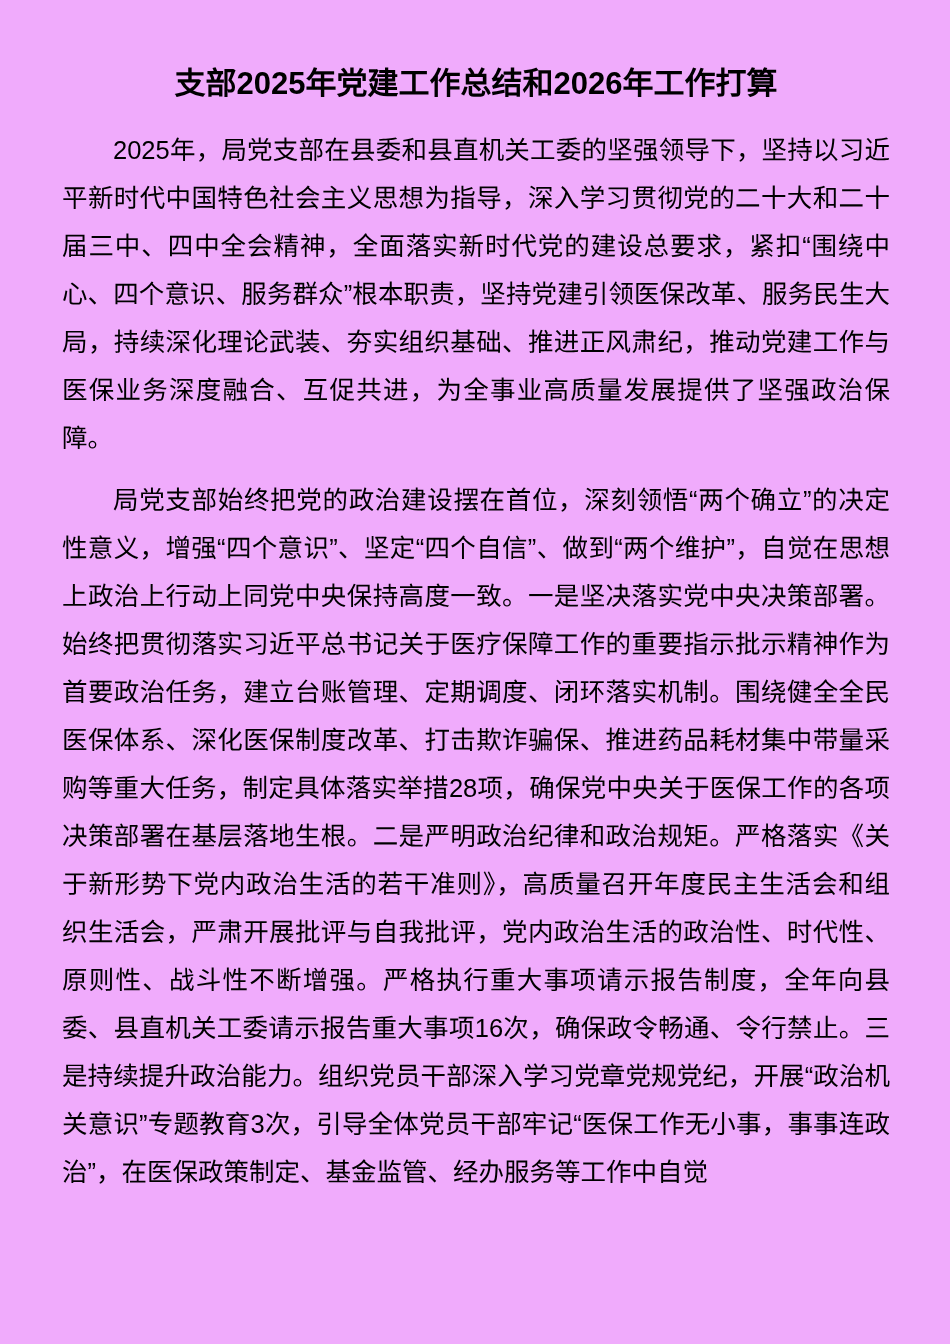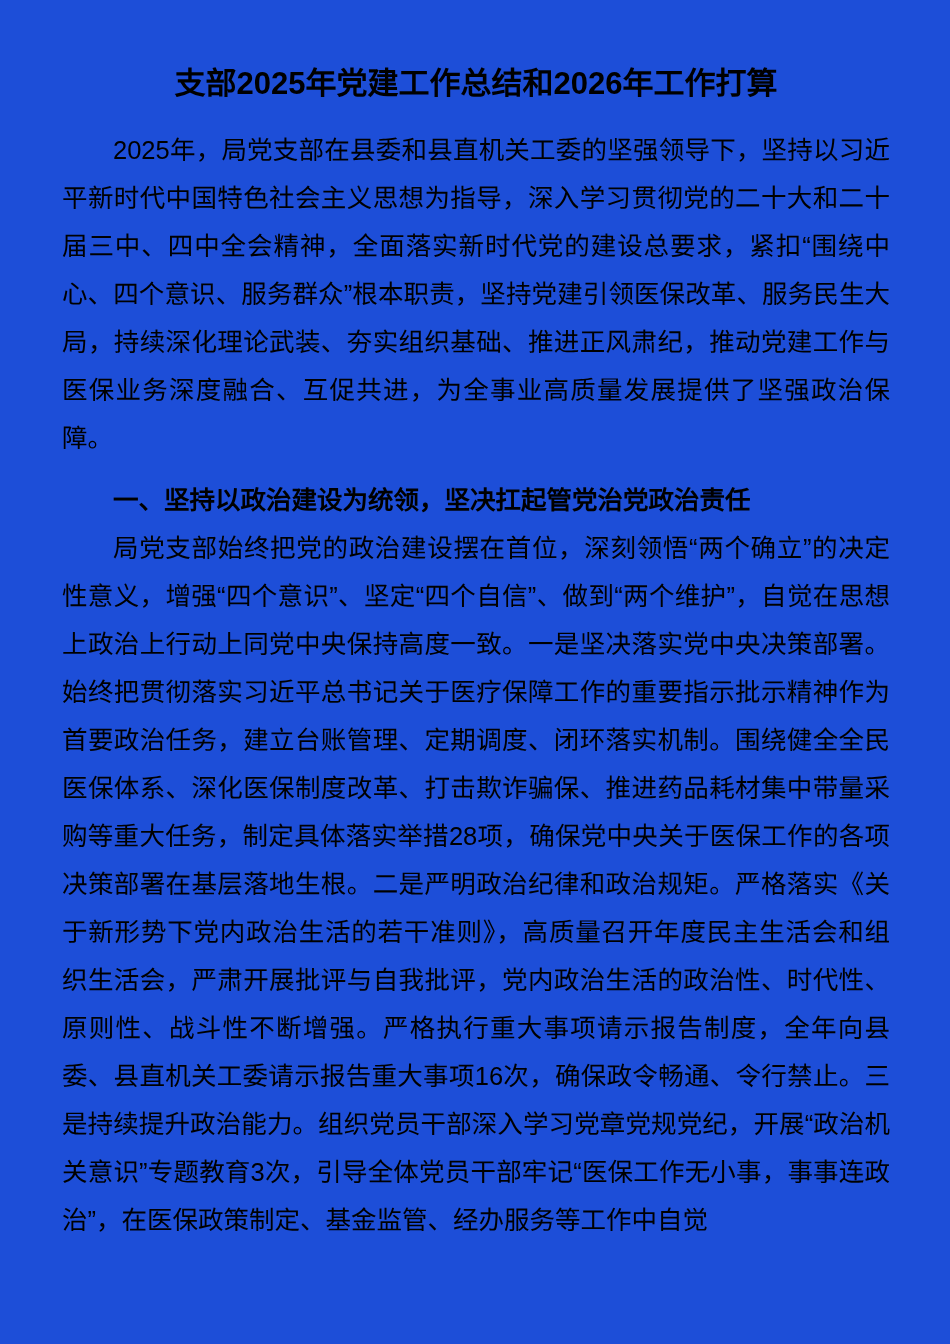--- a/index.html
+++ b/index.html
@@ -5,21 +5,21 @@
   html, body {
     margin: 0;
     padding: 0;
     background: #ffffff;
   }
 
   .page {
     position: relative;
     width: 950px;
     height: 1344px;
-    background: #1d4ed8;
+    background: #f0abfc;
     overflow: hidden;
     box-sizing: border-box;
     font-family: "Liberation Sans", "DejaVu Sans", sans-serif;
     color: #000000;
   }
 
   .content {
     position: absolute;
     left: 62px;
     top: 0;
@@ -70,18 +70,17 @@
 
 <div class="page">
   <div class="content">
 
     <h1 class="doc-title">支部2025年党建工作总结和2026年工作打算</h1>
 
     <p class="body-para para-gap-top">2025年，局党支部在县委和县直机关工委的坚强领导下，坚持以习近平新时代中国特色社会主义思想为指导，深入学习贯彻党的二十大和二十届三中、四中全会精神，全面落实新时代党的建设总要求，紧扣“围绕中心、四个意识、服务群众”根本职责，坚持党建引领医保改革、服务民生大局，持续深化理论武装、夯实组织基础、推进正风肃纪，推动党建工作与医保业务深度融合、互促共进，为全事业高质量发展提供了坚强政治保障。</p>
 
     <div class="spacer-sm"></div>
 
-    <h2 class="section-heading">一、坚持以政治建设为统领，坚决扛起管党治党政治责任</h2>
 
     <p class="body-para">局党支部始终把党的政治建设摆在首位，深刻领悟“两个确立”的决定性意义，增强“四个意识”、坚定“四个自信”、做到“两个维护”，自觉在思想上政治上行动上同党中央保持高度一致。一是坚决落实党中央决策部署。始终把贯彻落实习近平总书记关于医疗保障工作的重要指示批示精神作为首要政治任务，建立台账管理、定期调度、闭环落实机制。围绕健全全民医保体系、深化医保制度改革、打击欺诈骗保、推进药品耗材集中带量采购等重大任务，制定具体落实举措28项，确保党中央关于医保工作的各项决策部署在基层落地生根。二是严明政治纪律和政治规矩。严格落实《关于新形势下党内政治生活的若干准则》，高质量召开年度民主生活会和组织生活会，严肃开展批评与自我批评，党内政治生活的政治性、时代性、原则性、战斗性不断增强。严格执行重大事项请示报告制度，全年向县委、县直机关工委请示报告重大事项16次，确保政令畅通、令行禁止。三是持续提升政治能力。组织党员干部深入学习党章党规党纪，开展“政治机关意识”专题教育3次，引导全体党员干部牢记“医保工作无小事，事事连政治”，在医保政策制定、基金监管、经办服务等工作中自觉</p>
 
   </div>
 </div>
 
 </body></html>

